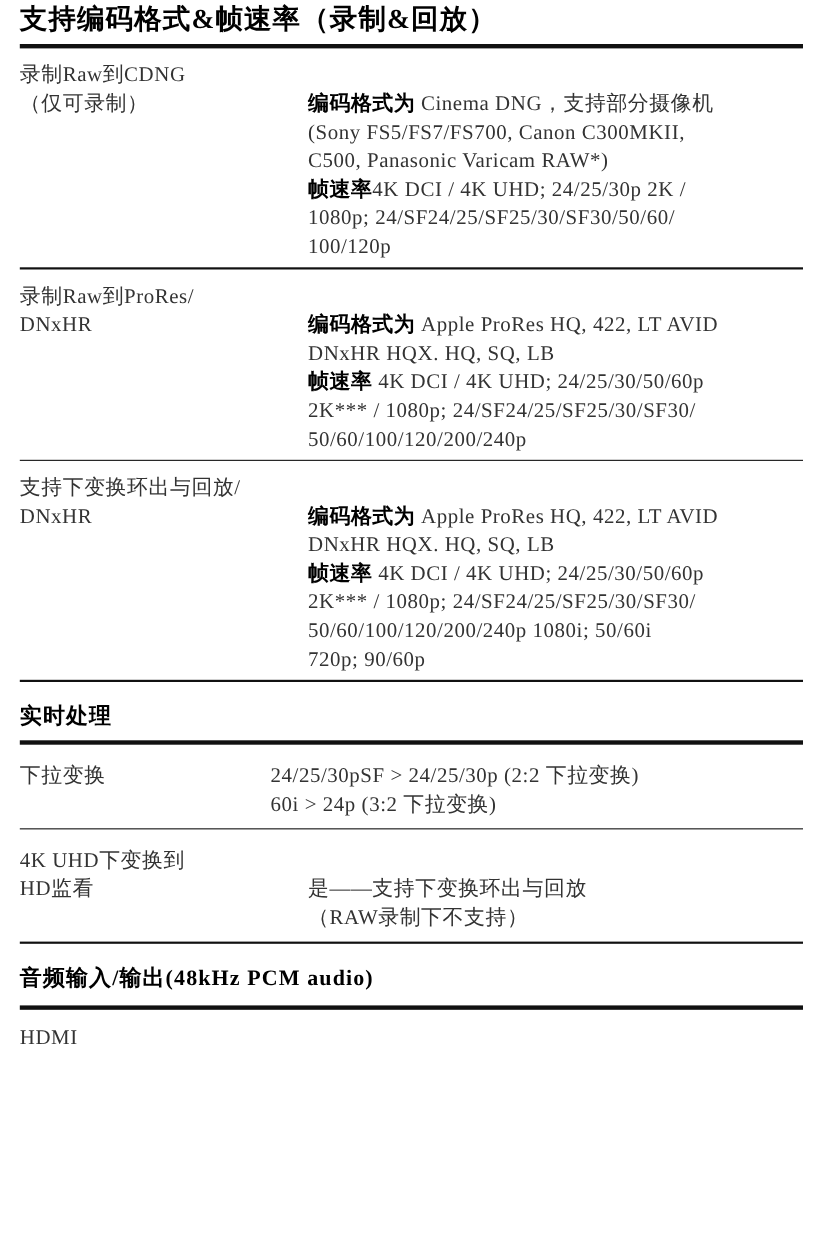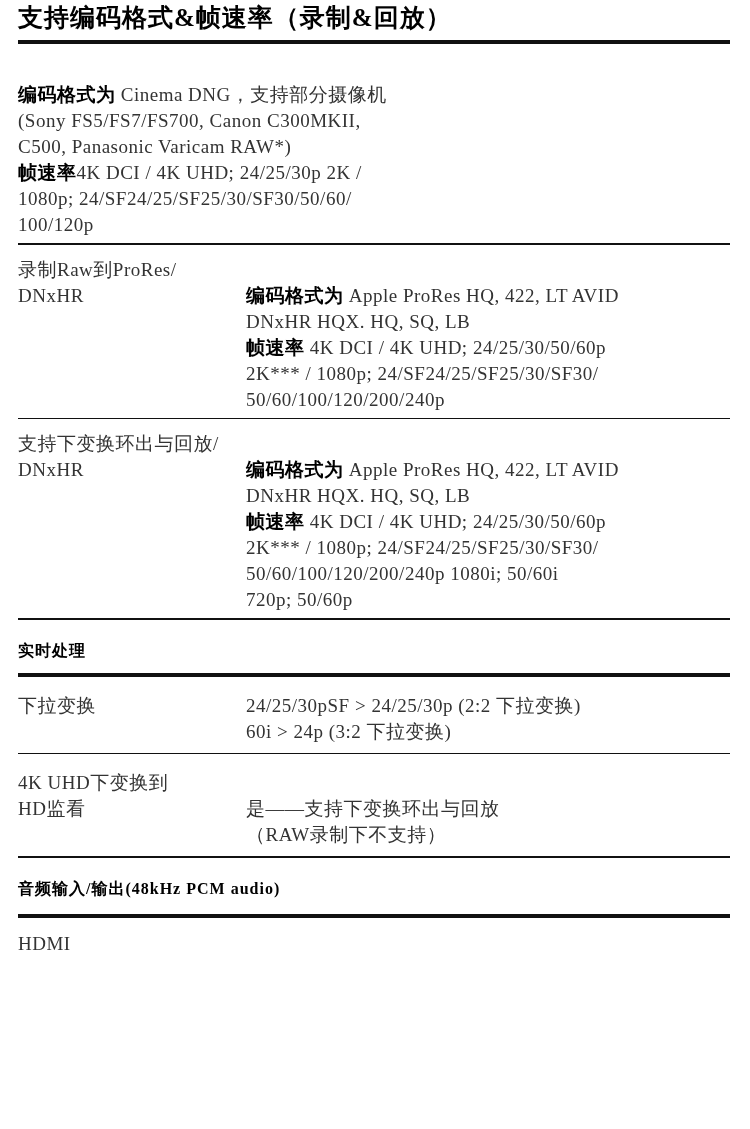--- a/index.html
+++ b/index.html
@@ -24,21 +24,21 @@
     width: 750px;
     min-height: 1129px;
     padding: 2px 20px 0 18px;
     background: var(--bg);
     font-family: Liberation Serif, serif;
   }
   .spec-section { margin: 0; }
   .section-title {
     margin: 0;
     padding: 16px 0 0 0;
-    font-size: 16px;
+    font-size: 20px;
     line-height: 30px;
     font-weight: bold;
     color: var(--heading-text);
     letter-spacing: 1px;
     white-space: nowrap;
   }
   .sec-0 .section-title {
     padding-top: 0;
     font-size: 25px;
     line-height: 31px;
@@ -61,21 +61,21 @@
   .sec-1 .spec-row { padding: 16px 0 8px; }
   .sec-2 .spec-row { padding: 13px 0 11px; flex-direction: column; }
   .row-label {
     flex: 0 0 228px;
     width: 228px;
   }
   .row-value {
     flex: 1;
     min-width: 0;
   }
-  .row-value.offset-one-line { padding-top: 26px; }
+  .row-value.offset-one-line { padding-top: 26px; margin-left: 34px; }
   .label-line, .value-line {
     font-size: 19px;
     line-height: 26px;
     letter-spacing: 0.5px;
     white-space: nowrap;
     color: var(--body-text);
   }
   .seg-bold {
     font-weight: bold;
     color: var(--heading-text);
@@ -83,20 +83,24 @@
 </style>
 </head>
 <body>
 
 <div class="page">
   <section class="spec-section sec-0">
     <h2 class="section-title">支持编码格式&amp;帧速率（录制&amp;回放）</h2>
     <div class="thick-rule"></div>
     <div class="rows">
   <div class="spec-row">
+    <div class="row-label">
+            <div class="label-line">录制Raw到CDNG</div>
+            <div class="label-line">（仅可录制）</div>
+          </div>
     <div class="row-value offset-one-line">
             <div class="value-line"><span class="seg-bold">编码格式为</span><span class="seg-normal"> Cinema DNG，支持部分摄像机</span></div>
             <div class="value-line"><span class="seg-normal">(Sony FS5/FS7/FS700, Canon C300MKII,</span></div>
             <div class="value-line"><span class="seg-normal">C500, Panasonic Varicam RAW*)</span></div>
             <div class="value-line"><span class="seg-bold">帧速率</span><span class="seg-normal">4K DCI / 4K UHD; 24/25/30p 2K /</span></div>
             <div class="value-line"><span class="seg-normal">1080p; 24/SF24/25/SF25/30/SF30/50/60/</span></div>
             <div class="value-line"><span class="seg-normal">100/120p</span></div>
           </div>
   </div>
   <div class="thin-rule"></div>
@@ -120,21 +124,21 @@
     <div class="row-label">
             <div class="label-line">支持下变换环出与回放/</div>
             <div class="label-line">DNxHR</div>
           </div>
     <div class="row-value offset-one-line">
             <div class="value-line"><span class="seg-bold">编码格式为</span><span class="seg-normal"> Apple ProRes HQ, 422, LT AVID</span></div>
             <div class="value-line"><span class="seg-normal">DNxHR HQX. HQ, SQ, LB</span></div>
             <div class="value-line"><span class="seg-bold">帧速率</span><span class="seg-normal"> 4K DCI / 4K UHD; 24/25/30/50/60p</span></div>
             <div class="value-line"><span class="seg-normal">2K*** / 1080p; 24/SF24/25/SF25/30/SF30/</span></div>
             <div class="value-line"><span class="seg-normal">50/60/100/120/200/240p 1080i; 50/60i</span></div>
-            <div class="value-line"><span class="seg-normal">720p; 50/60p</span></div>
+            <div class="value-line"><span class="seg-normal">720p; 90/60p</span></div>
           </div>
   </div>
   <div class="thin-rule"></div>
 </div>
   </section>
 
   <section class="spec-section sec-1">
     <h2 class="section-title">实时处理</h2>
     <div class="thick-rule"></div>
     <div class="rows">

